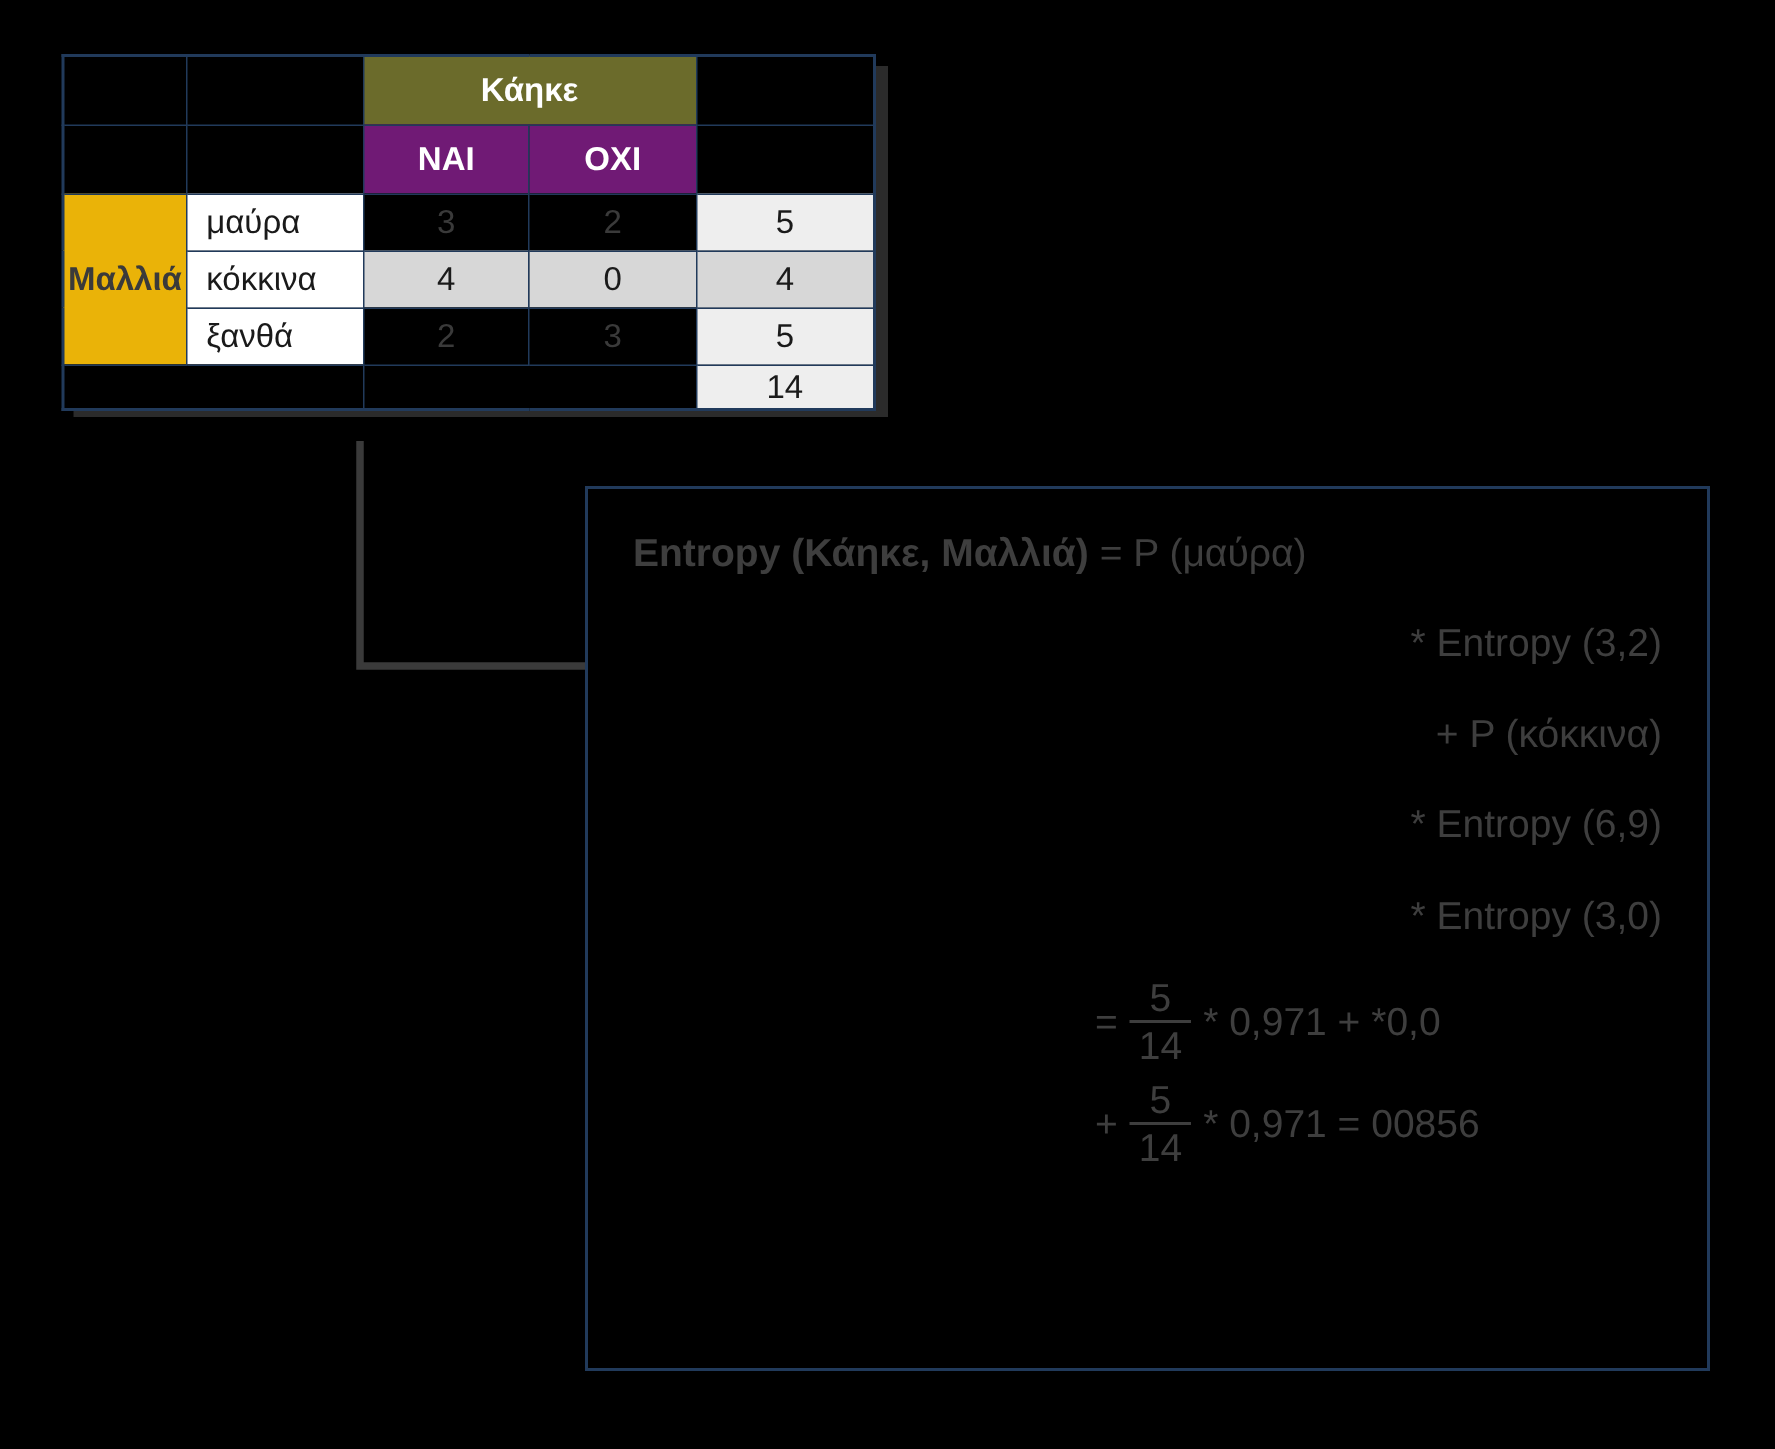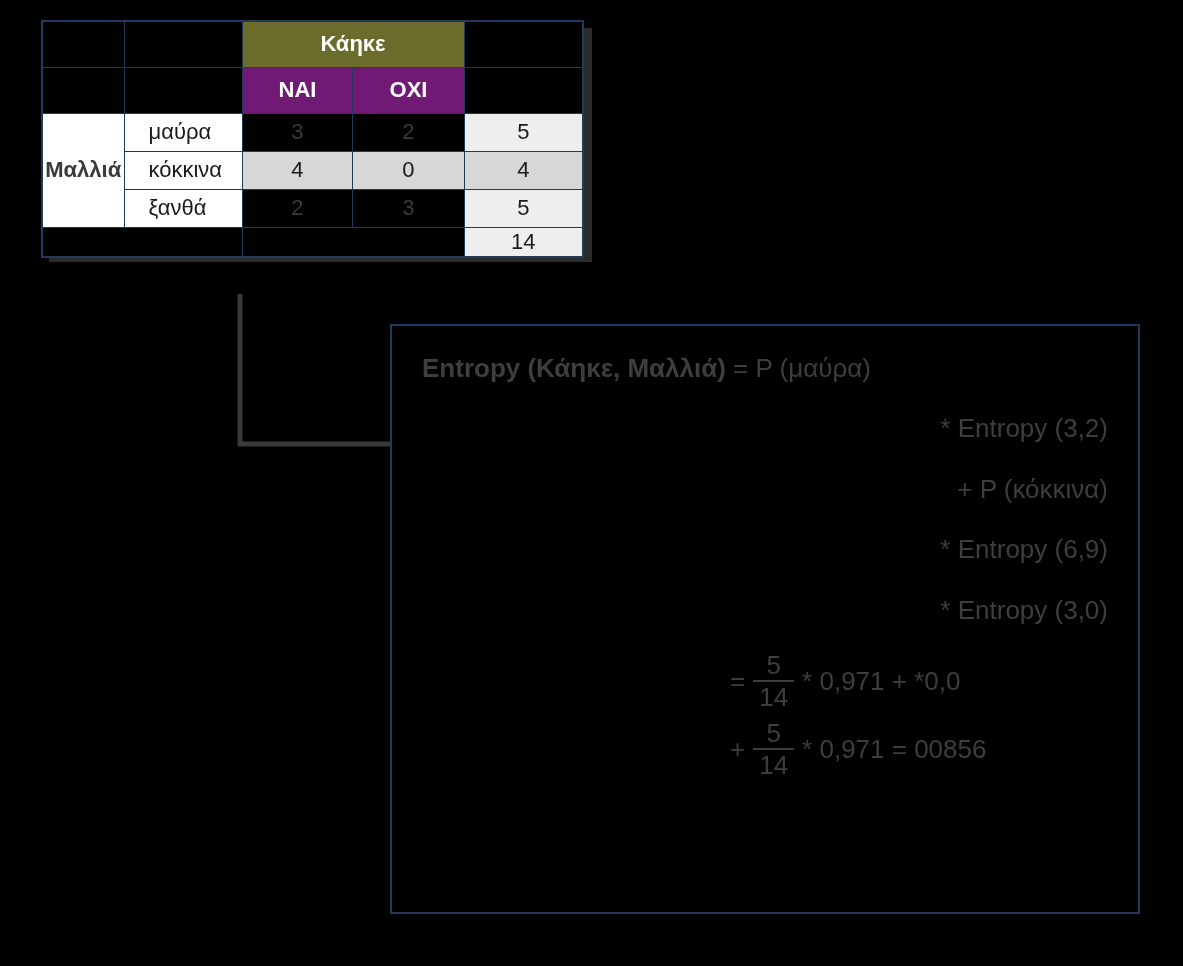--- a/index.html
+++ b/index.html
@@ -9,21 +9,21 @@
     height: 966px;
     position: relative;
     font-family: Arial, sans-serif;
     overflow: hidden;
   }
 
   
   .table-wrap {
     position: absolute;
     left: 41px;
-    top: 20px;
+    top: 36px;
     border-radius: 16px;
   }
   .table-shadow {
     position: absolute;
     left: 8px;
     top: 8px;
     width: 543px;
     height: 234px;
     background: #2b2b2b;
   }
@@ -46,29 +46,29 @@
     background: #6b6b2b;
     color: #ffffff;
     font-weight: bold;
   }
   .ctable .hdr-green {
     background: #701a75;
     color: #ffffff;
     font-weight: bold;
   }
   .ctable .hdr-tan {
-    background: #ffffff;
+    background: #eab308;
     color: #3a3a3a;
     font-weight: bold;
   }
   .ctable .row-label {
     background: #ffffff;
     color: #1a1a1a;
     text-align: left;
-    padding-left: 24px;
+    padding-left: 13px;
   }
   .ctable .cell-dark { background: #000; color: #3a3a3a; }
   .ctable .cell-grey { background: #d7d7d7; color: #1a1a1a; }
   .ctable .cell-lgrey { background: #eeeeee; color: #1a1a1a; }
   .ctable .cell-black-empty { background: #000; }
 
   .col-a { width: 82px; }
   .col-b { width: 118px; }
   .col-c { width: 112px; }
   .col-e { width: 119px; }

